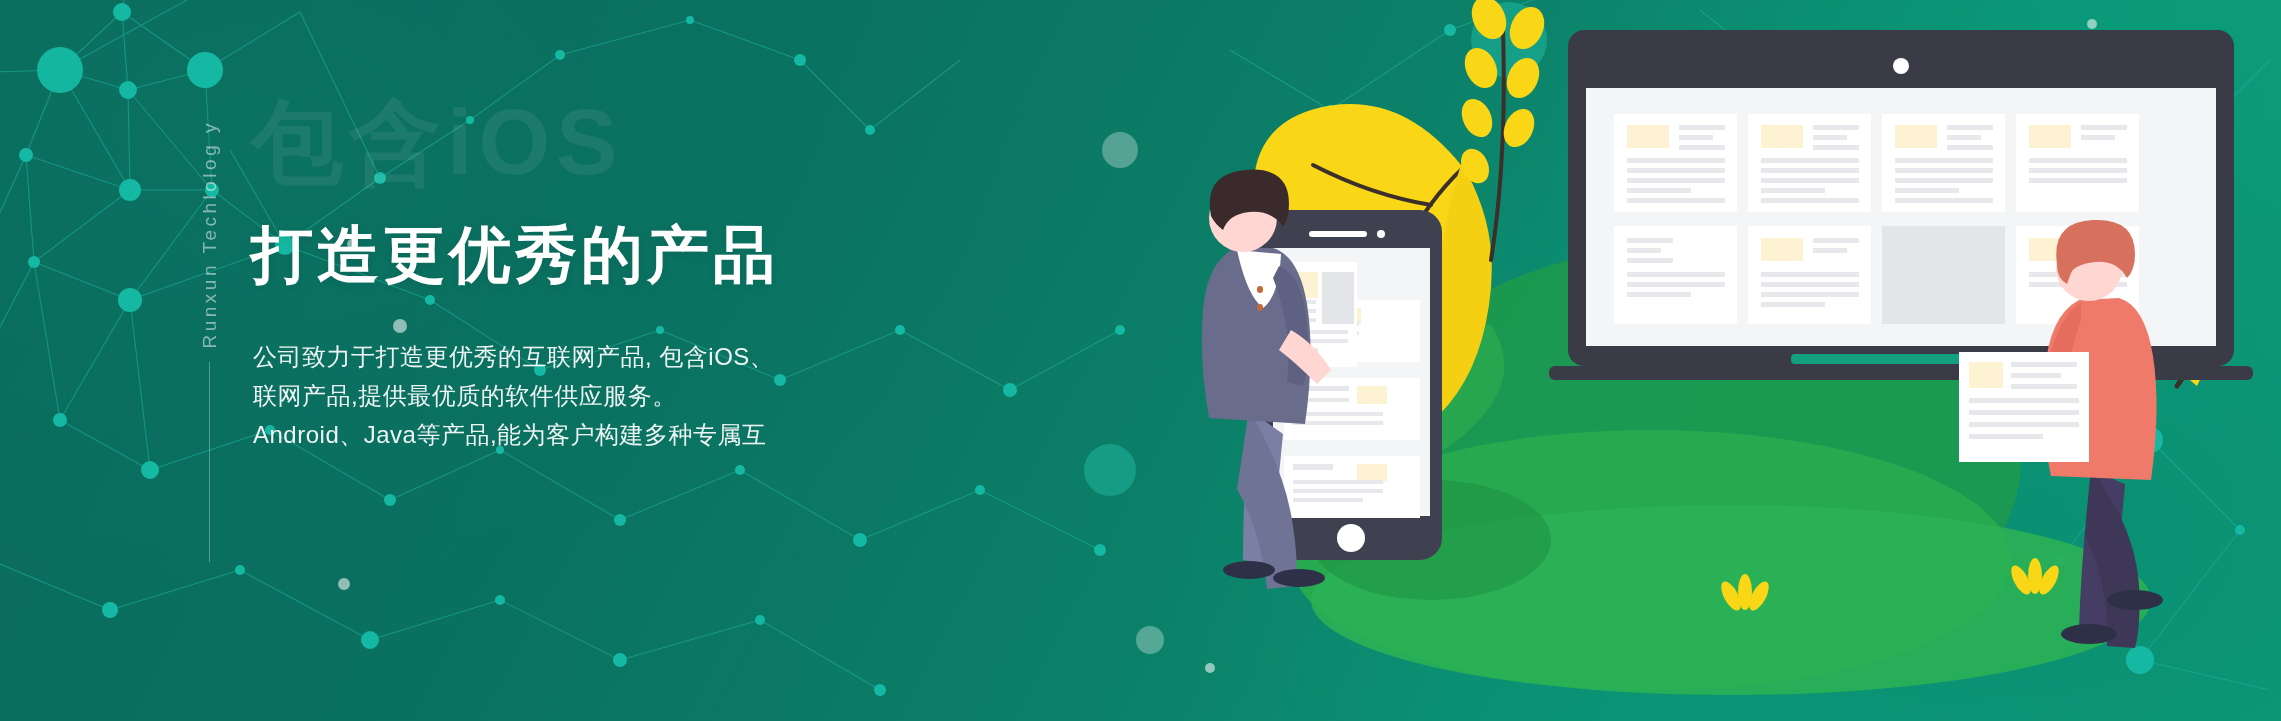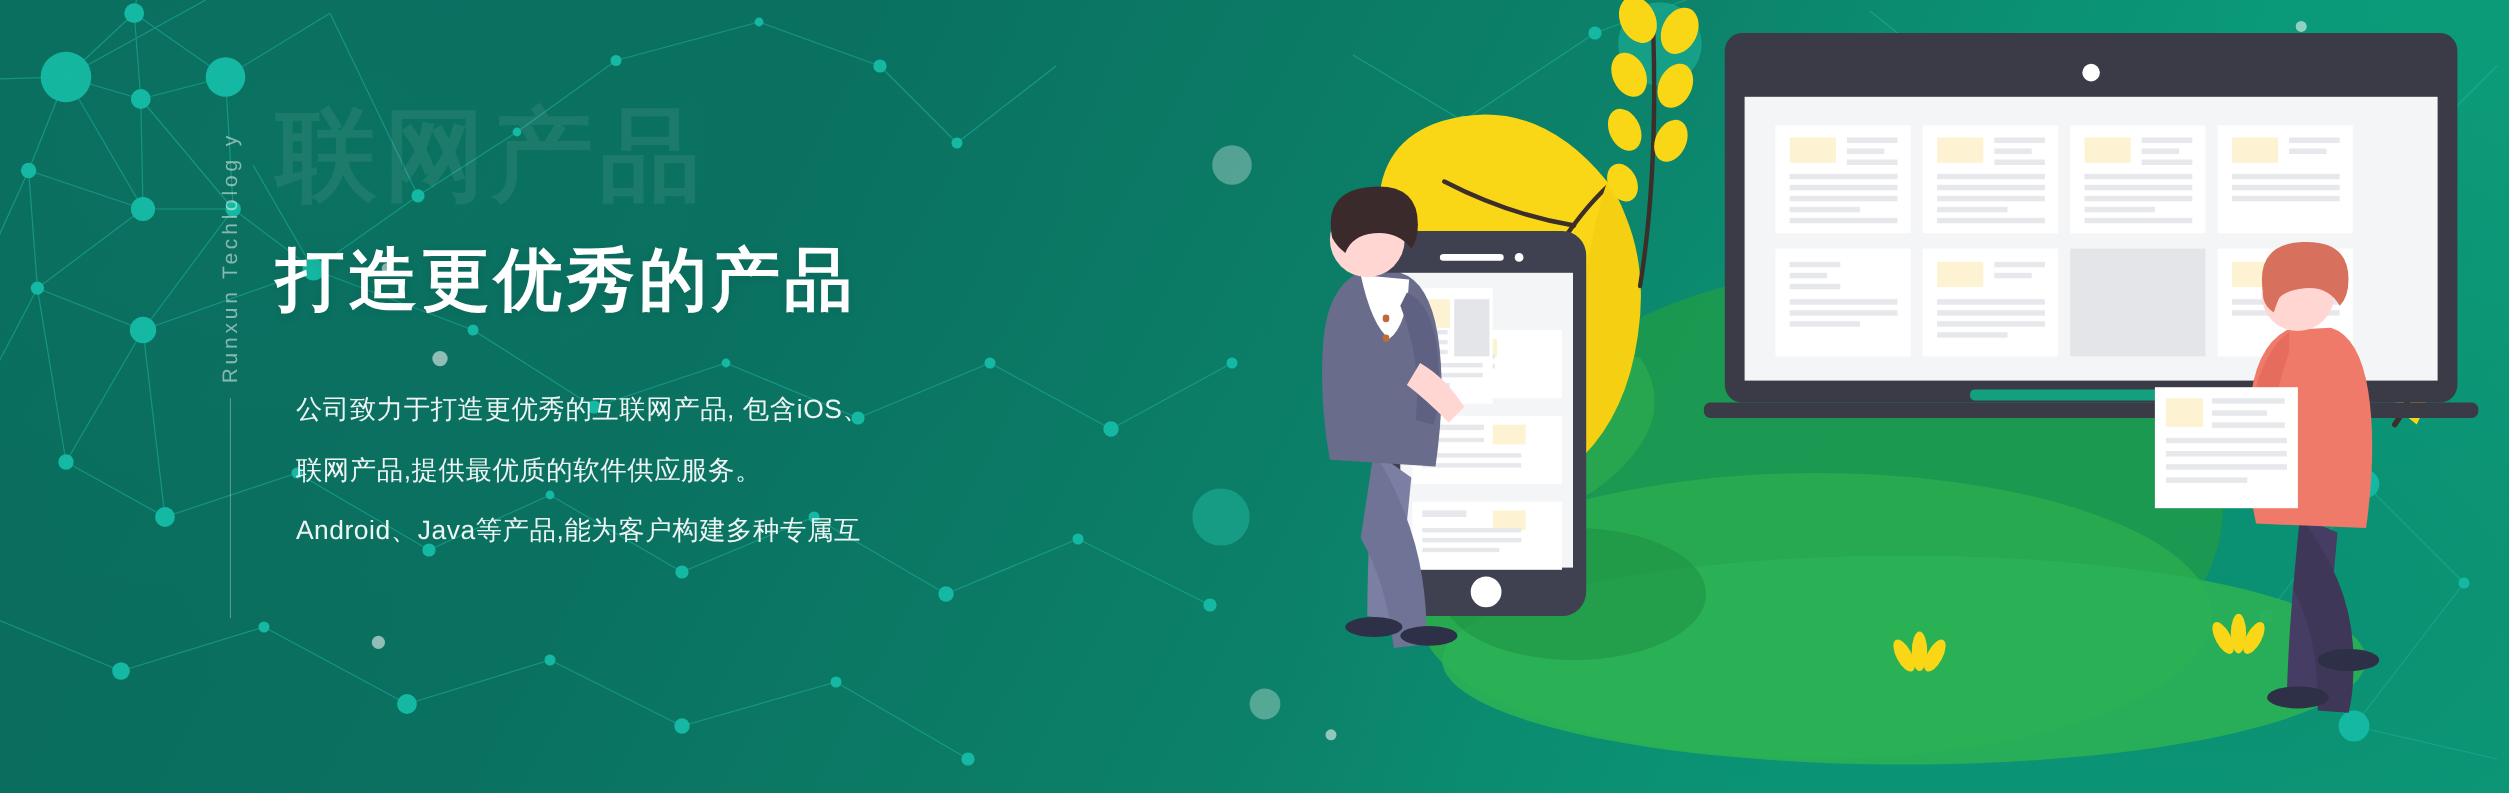--- a/index.html
+++ b/index.html
@@ -69,21 +69,21 @@
   }
 
   .desc{
     position:absolute; left:253px; top:338px;
     width:560px;
     font-size:24px;
     line-height:1.62;
     letter-spacing:.5px;
     color:rgba(255,255,255,.93);
   }
-  .desc p{ margin:16px; white-space:nowrap; }
+  .desc p{ margin:0; white-space:nowrap; }
 
   
   .art{ position:absolute; right:0; top:0; width:1150px; height:721px; }
 </style>
 </head>
 <body>
 
 <div class="banner">
 
   <svg class="net" viewBox="0 0 2281 721" preserveAspectRatio="none">
@@ -235,21 +235,21 @@
     </g>
   </svg>
 
   <div class="left">
 
     <div class="rail">
       <div class="rail-text">Runxun Techlolog y</div>
       <div class="rail-line"></div>
     </div>
 
-    <div class="watermark">联网产品</div>
+    <div class="watermark">包含iOS</div>
 
     <h1 class="headline">打造更优秀的产品</h1>
 
     <div class="desc">
       <p>公司致力于打造更优秀的互联网产品, 包含iOS、</p>
       <p>联网产品,提供最优质的软件供应服务。</p>
       <p>Android、Java等产品,能为客户构建多种专属互</p>
     </div>
   </div>
 

